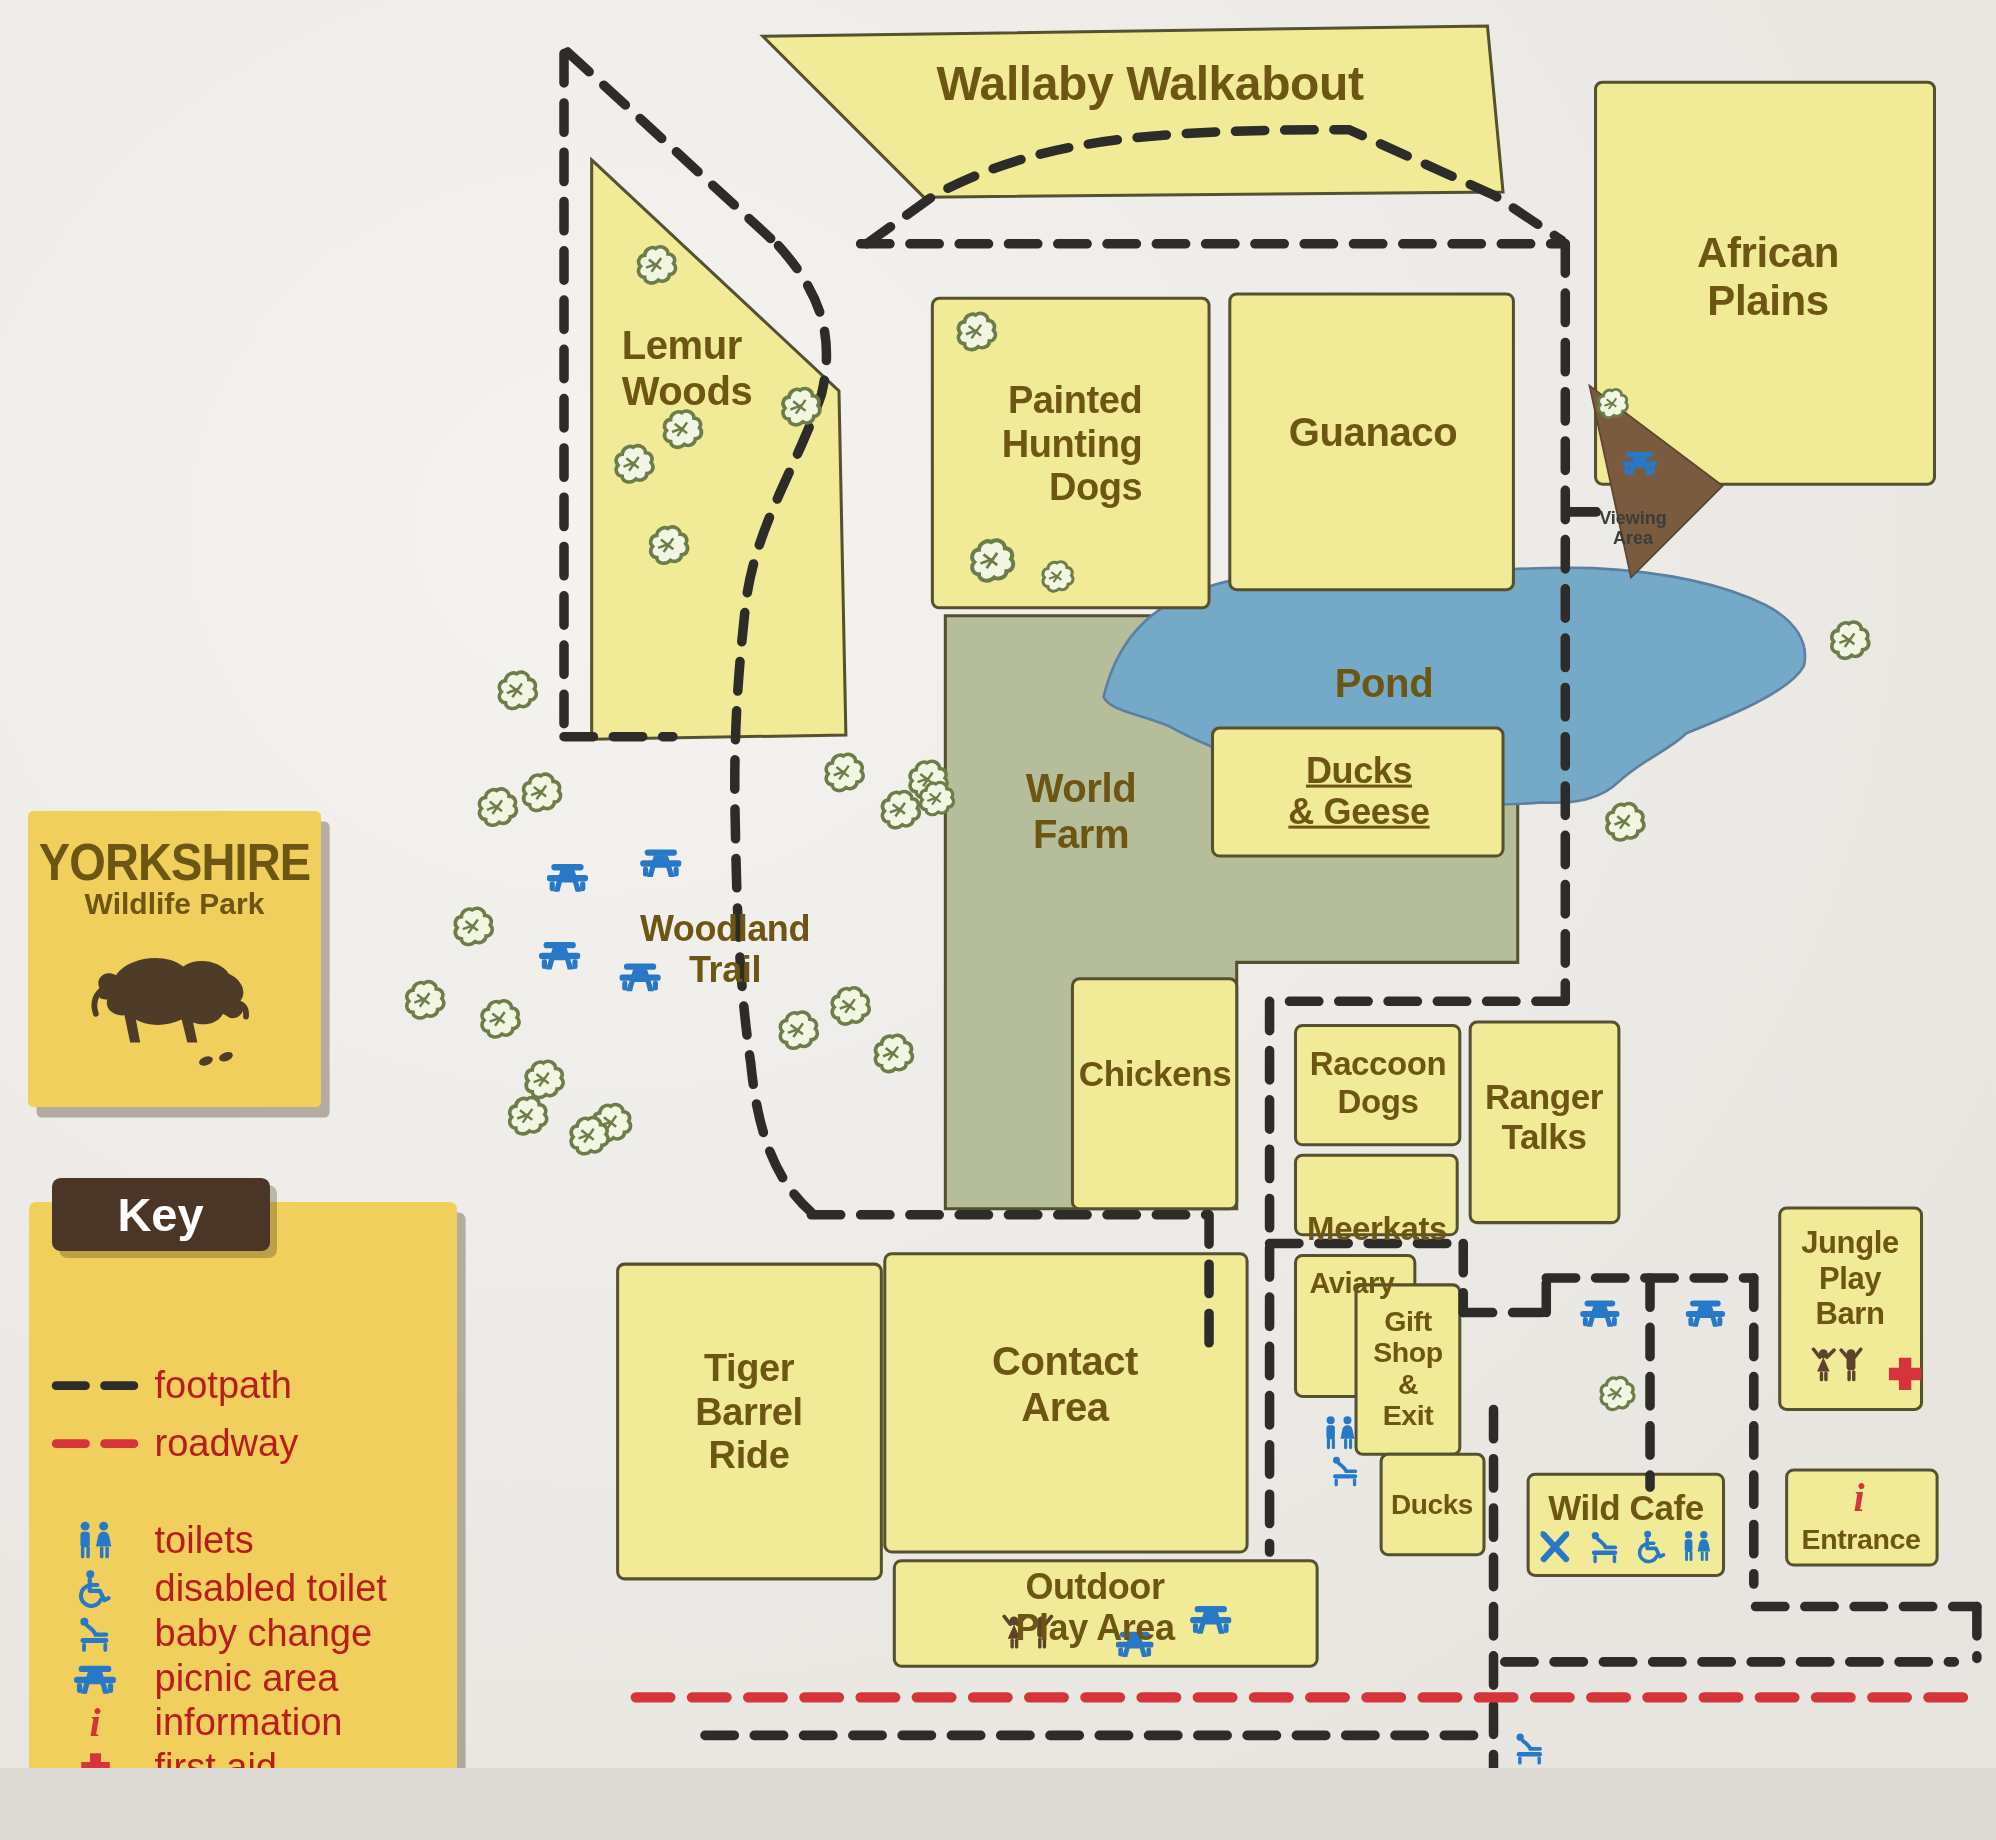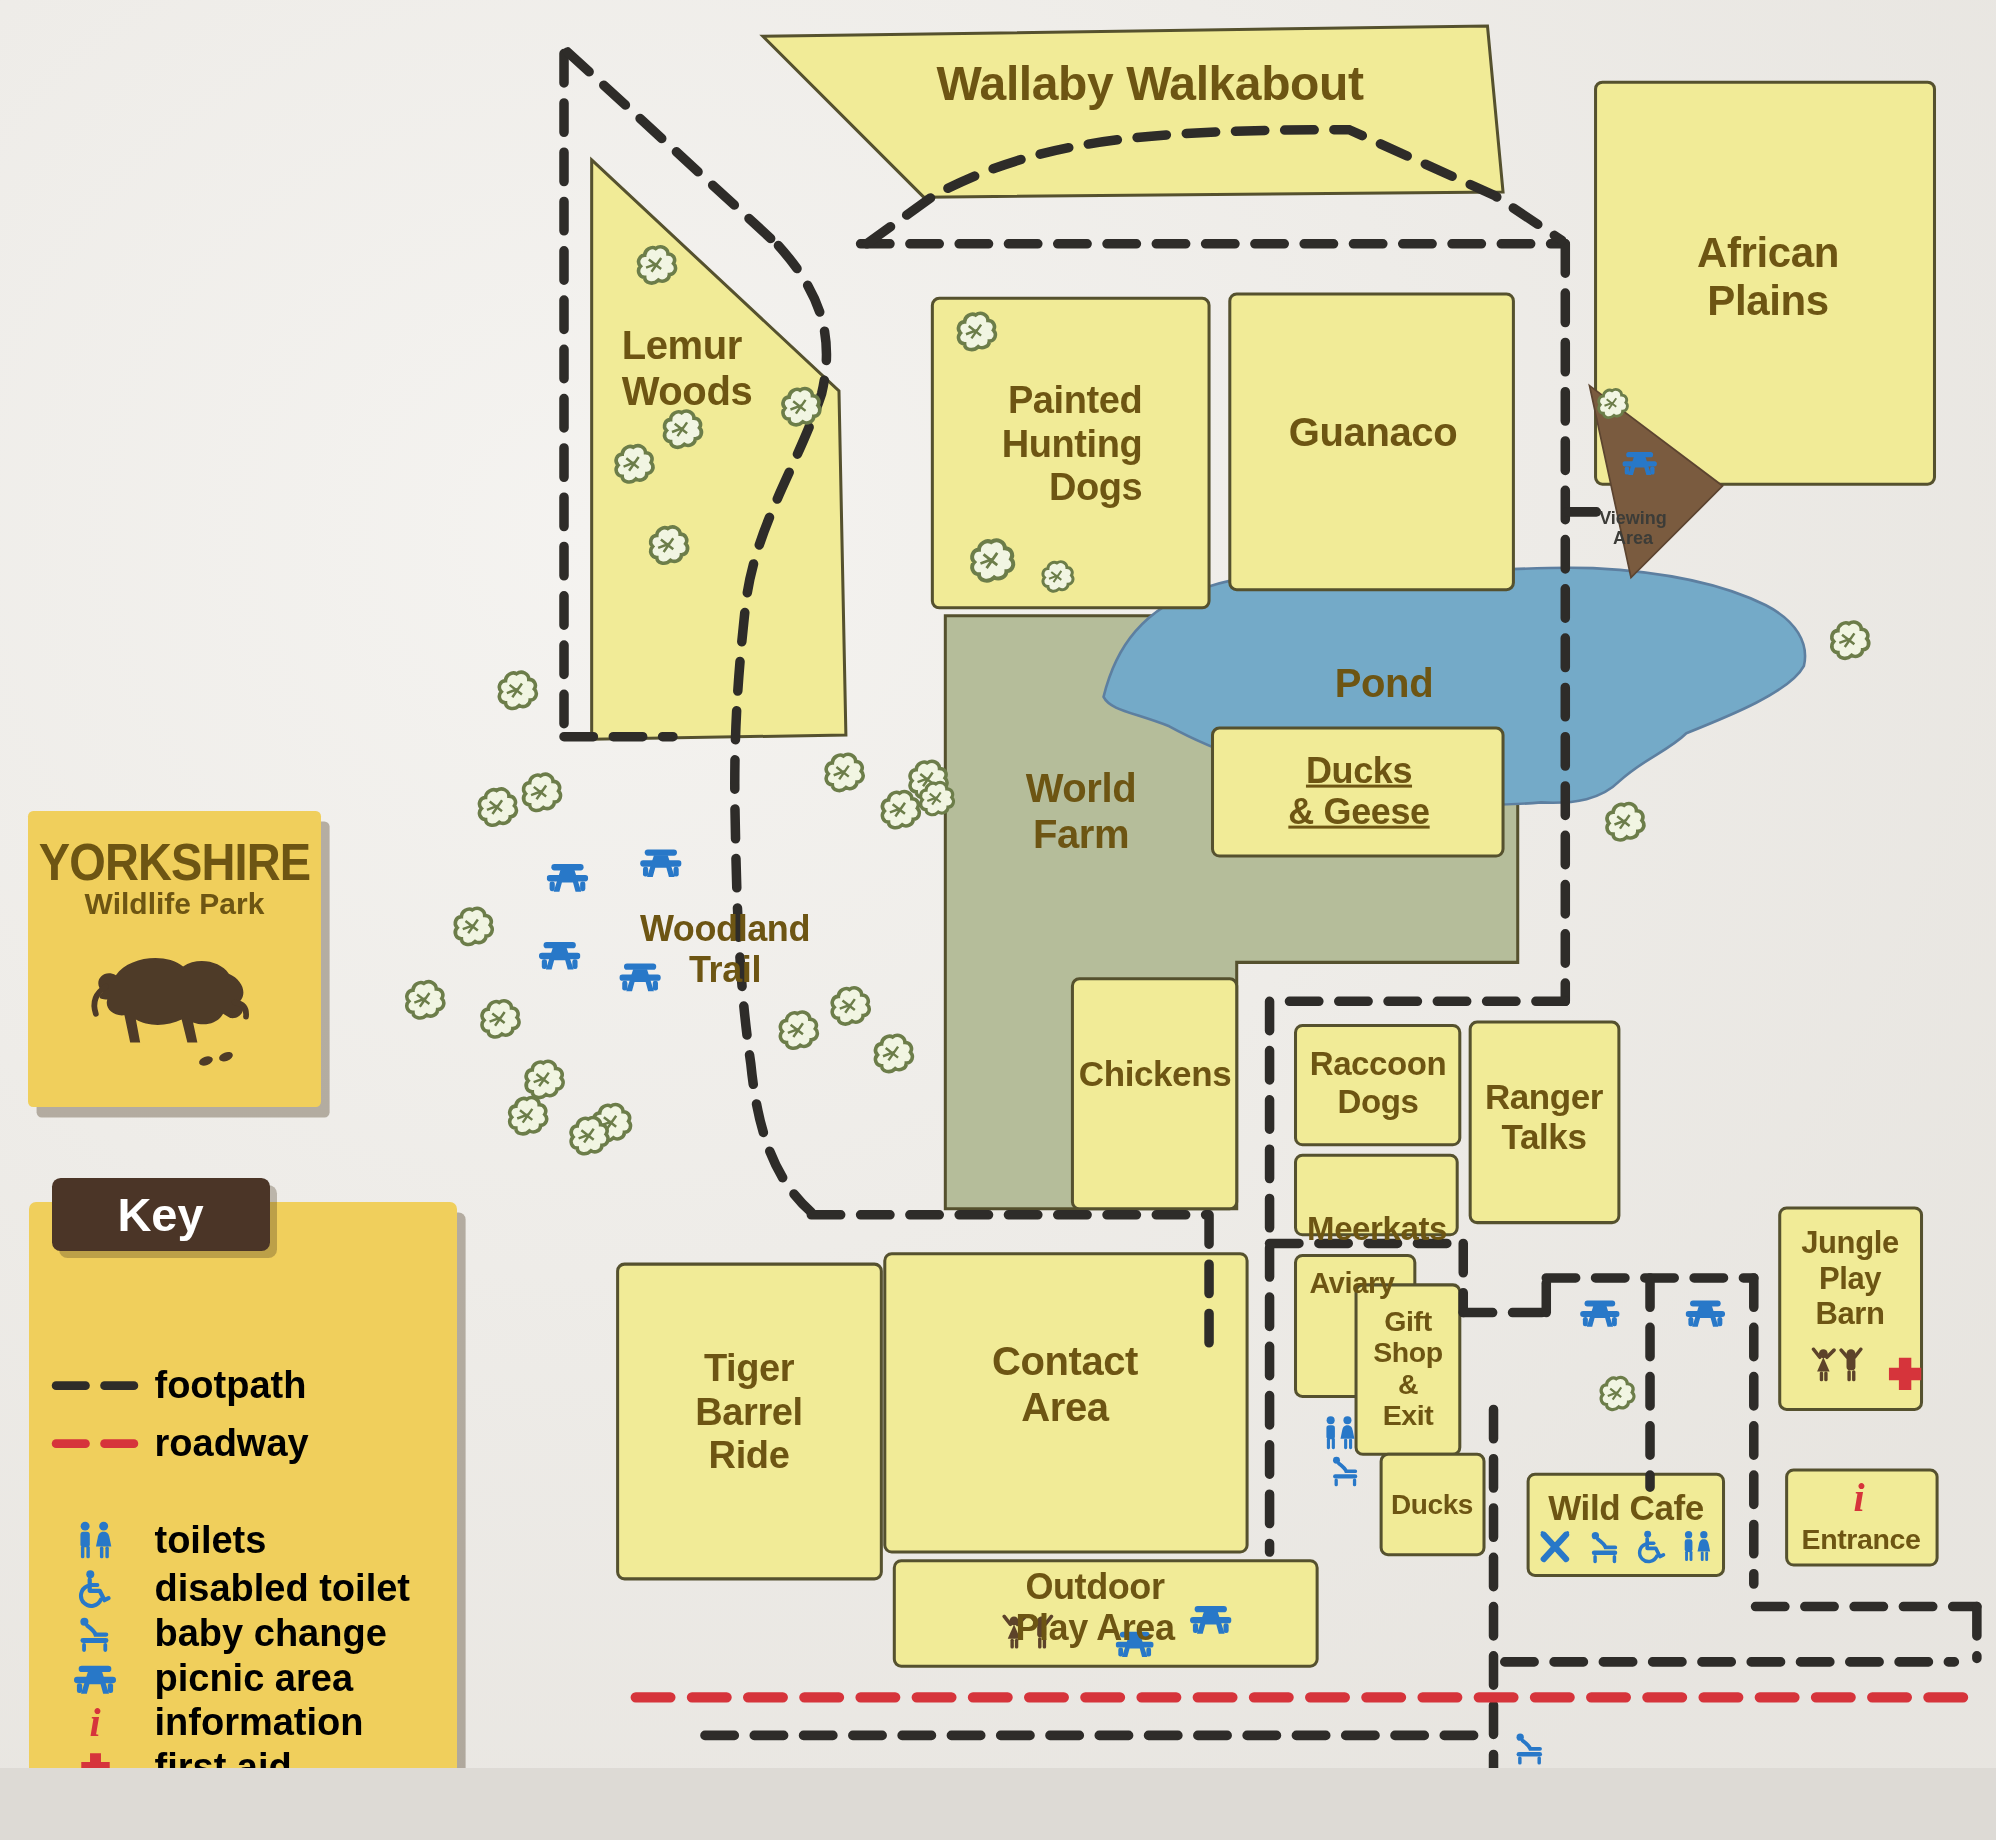--- a/index.html
+++ b/index.html
@@ -17,21 +17,21 @@
   .panel{position:absolute;background:#f0cf5c;box-shadow:8.6px 10.4px 0 rgba(70,52,25,.35);z-index:4;}
   .logo-box{left:28px;top:811px;width:293px;height:296px;border-radius:5.2px;text-align:center;}
   .logo-title{margin-top:22.5px;font-size:47px;font-weight:700;color:#6d5513;letter-spacing:-0.9px;transform:scaleY(1.12);}
   .logo-sub{font-size:30px;font-weight:700;color:#6d5513;margin-top:-1.7px;}
   .key-box{left:28.5px;top:1202px;width:428px;height:617px;border-radius:7px;}
   .key-tab{position:absolute;left:23px;top:-24px;width:218px;height:73px;background:#4b3527;border-radius:8.6px;
            box-shadow:7px 7px 0 rgba(70,52,25,.3);display:flex;align-items:center;justify-content:center;
            color:#fff;font-size:47px;font-weight:700;}
   .key-row{position:absolute;left:0;width:100%;height:45px;display:flex;align-items:center;gap:12px;padding-left:19px;box-sizing:border-box;}
   .key-ic{width:95px;display:flex;justify-content:center;align-items:center;flex:none;}
-  .key-lbl{font-size:38px;font-weight:700;color:#000000;white-space:nowrap;}
+  .key-lbl{font-size:38px;font-weight:400;color:#b91c1c;white-space:nowrap;}
   .info-glyph{font-family:"Liberation Serif",serif;font-style:italic;font-weight:700;color:#d6343b;line-height:1;}
   .viewlabel{position:absolute;transform:translate(-50%,-50%);color:#3c3c38;font-weight:700;font-size:18px;
              text-align:center;white-space:pre-line;line-height:1.1;}
 </style>
 </head>
 <body>
 
 <div class="canvas">
 
 <svg class="map" width="1997" height="1840" viewBox="0 0 2309 2128">

